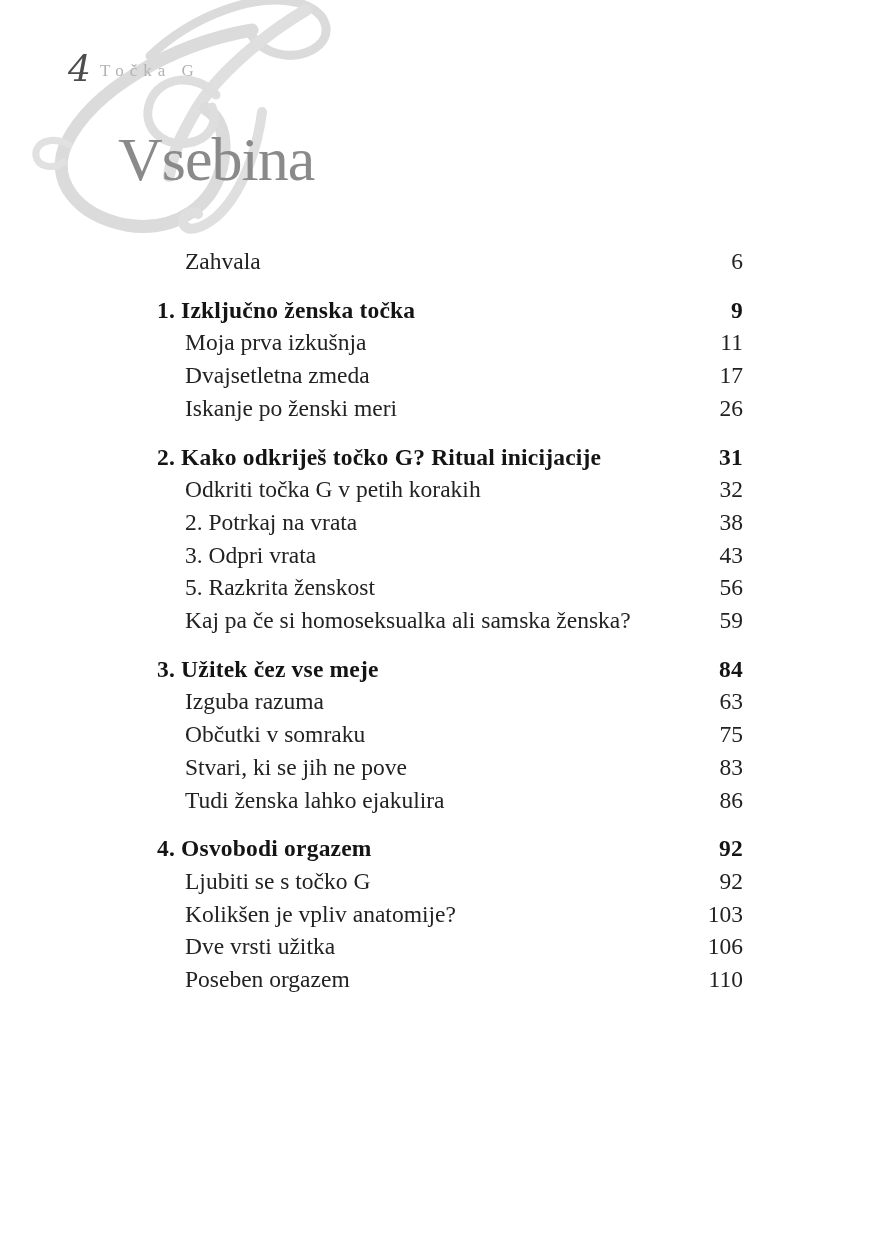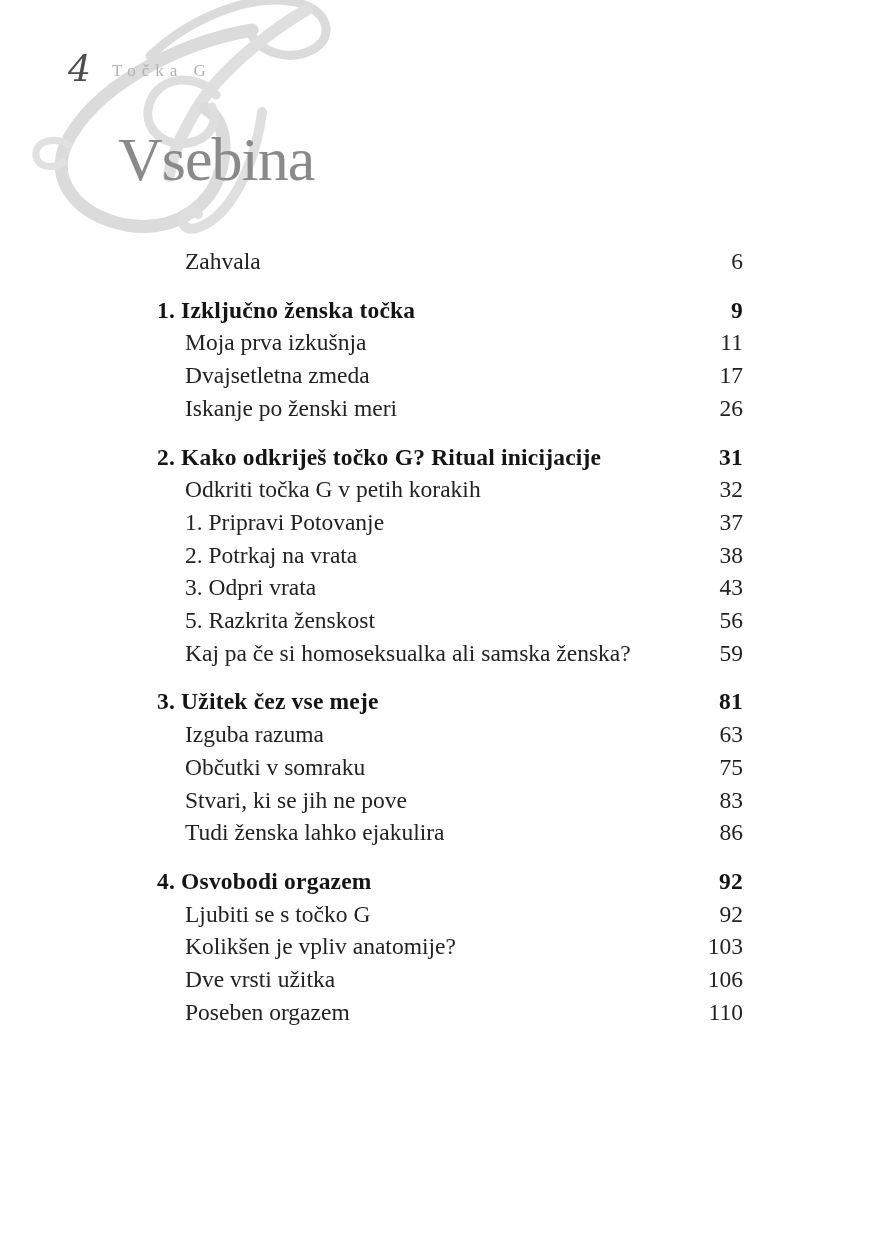--- a/index.html
+++ b/index.html
@@ -15,21 +15,21 @@
     position:absolute;left:0;top:-6px;width:380px;height:270px;
     pointer-events:none;
   }
   .page-header{position:absolute;left:0;top:0;width:100%;height:100px;}
   .folio{
     position:absolute;left:68px;top:48px;
     font-style:italic;font-size:36px;color:#4d4d4d;
     font-family:"DejaVu Serif","Liberation Serif",serif;
   }
   .running-title{
-    position:absolute;left:112px;top:61px;
+    position:absolute;left:100px;top:61px;
     font-size:17px;letter-spacing:6px;color:#b2b2b2;
     font-weight:400;
   }
   .doc-title{
     position:absolute;left:110px;top:120px;margin:8px;
     font-size:62px;font-weight:400;letter-spacing:-1px;
     color:#8a8a8a;line-height:1;
   }
   .toc{
     position:absolute;left:157px;top:245px;width:586px;
@@ -100,44 +100,40 @@
       <div class="group">
         <div class="row chapter">
           <span class="label">2. Kako odkriješ točko G? Ritual inicijacije</span>
           <span class="num">31</span>
         </div>
         <div class="row sub">
           <span class="label">Odkriti točka G v petih korakih</span>
           <span class="num">32</span>
         </div>
         <div class="row sub">
-          <span class="label">1. Pripravi Potovanje</span>
-          <span class="num">37</span>
-        </div>
-        <div class="row sub">
           <span class="label">2. Potrkaj na vrata</span>
           <span class="num">38</span>
         </div>
         <div class="row sub">
           <span class="label">3. Odpri vrata</span>
           <span class="num">43</span>
         </div>
         <div class="row sub">
           <span class="label">5. Razkrita ženskost</span>
           <span class="num">56</span>
         </div>
         <div class="row sub">
           <span class="label">Kaj pa če si homoseksualka ali samska ženska?</span>
           <span class="num">59</span>
         </div>
       </div>
       <div class="group">
         <div class="row chapter">
           <span class="label">3. Užitek čez vse meje</span>
-          <span class="num">81</span>
+          <span class="num">84</span>
         </div>
         <div class="row sub">
           <span class="label">Izguba razuma</span>
           <span class="num">63</span>
         </div>
         <div class="row sub">
           <span class="label">Občutki v somraku</span>
           <span class="num">75</span>
         </div>
         <div class="row sub">

